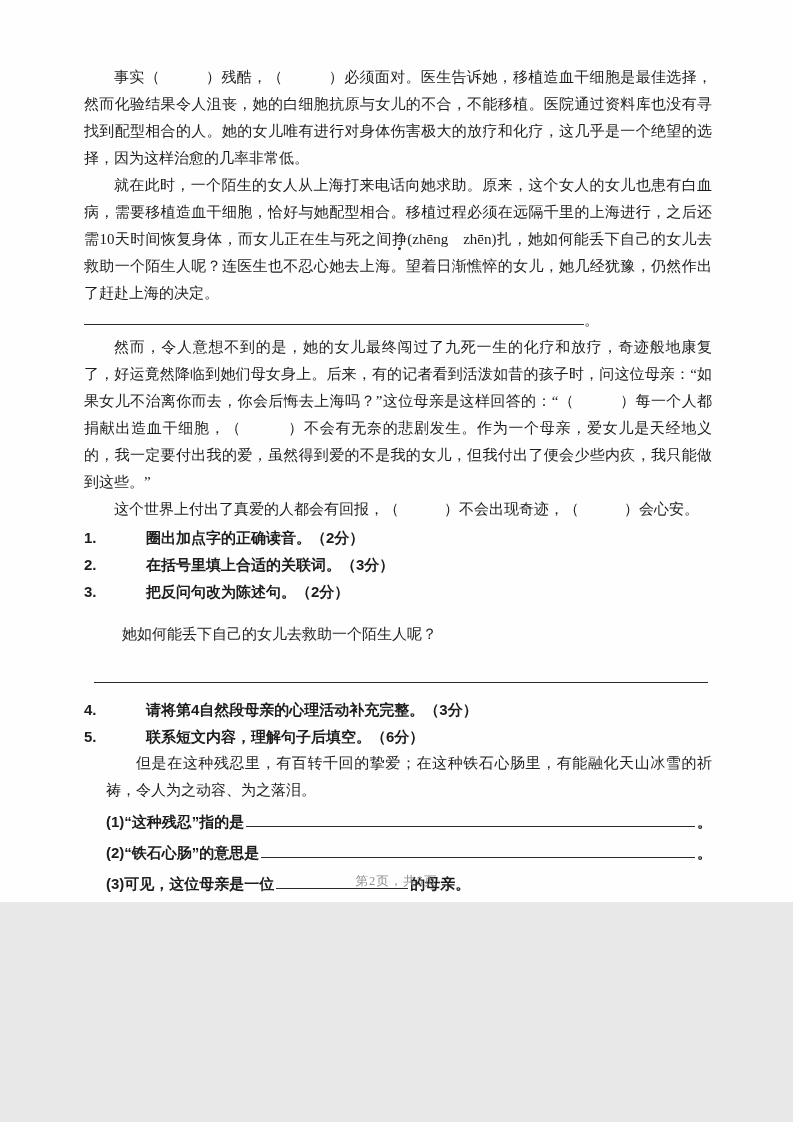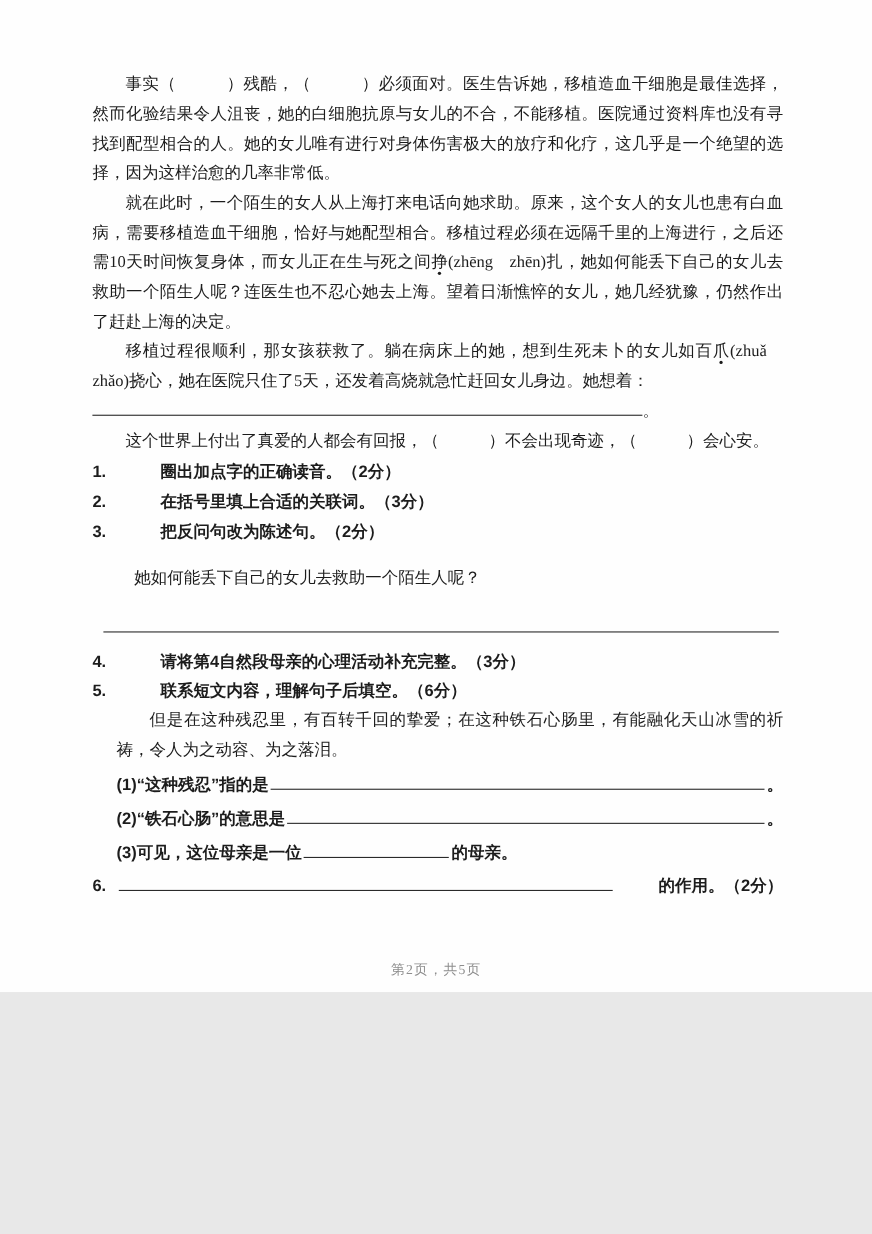--- a/index.html
+++ b/index.html
@@ -51,27 +51,27 @@
 <body>
 
 <div class="page">
   <div class="content">
 
     <section>
       <p class="para">事实（　　　）残酷，（　　　）必须面对。医生告诉她，移植造血干细胞是最佳选择，然而化验结果令人沮丧，她的白细胞抗原与女儿的不合，不能移植。医院通过资料库也没有寻找到配型相合的人。她的女儿唯有进行对身体伤害极大的放疗和化疗，这几乎是一个绝望的选择，因为这样治愈的几率非常低。</p>
 
       <p class="para"><span>就在此时，一个陌生的女人从上海打来电话向她求助。原来，这个女人的女儿也患有白血病，需要移植造血干细胞，恰好与她配型相合。移植过程必须在远隔千里的上海进行，之后还需10天时间恢复身体，而女儿正在生与死之间</span><span class="dot-under">挣</span><span>(zhēng  zhēn)扎，她如何能丢下自己的女儿去救助一个陌生人呢？连医生也不忍心她去上海。望着日渐憔悴的女儿，她几经犹豫，仍然作出了赶赴上海的决定。</span></p>
 
-      <p class="para"><span>移植过程很顺利，那女孩获救了。躺在病床上的她，想到生死未卜的女儿如百</span><span class="dot-under">爪</span><span>(zhuǎ  zhǎo)挠心，她在医院只住了5天，还发着高烧就急忙赶回女儿身边。她想着：</span></p>
 
       <div class="think-line">
         <span class="blank"></span>
         <span>。</span>
       </div>
 
+      <p class="para">然而，令人意想不到的是，她的女儿最终闯过了九死一生的化疗和放疗，奇迹般地康复了，好运竟然降临到她们母女身上。后来，有的记者看到活泼如昔的孩子时，问这位母亲：“如果女儿不治离你而去，你会后悔去上海吗？”这位母亲是这样回答的：“（　　　）每一个人都捐献出造血干细胞，（　　　）不会有无奈的悲剧发生。作为一个母亲，爱女儿是天经地义的，我一定要付出我的爱，虽然得到爱的不是我的女儿，但我付出了便会少些内疚，我只能做到这些。”</p>
       <p class="para">这个世界上付出了真爱的人都会有回报，（　　　）不会出现奇迹，（　　　）会心安。</p>
     </section>
 
     <section class="questions">
 
       <div class="q">
         <span class="qnum">1.</span>
         <span class="qtext">圈出加点字的正确读音。（2分）</span>
       </div>
 

